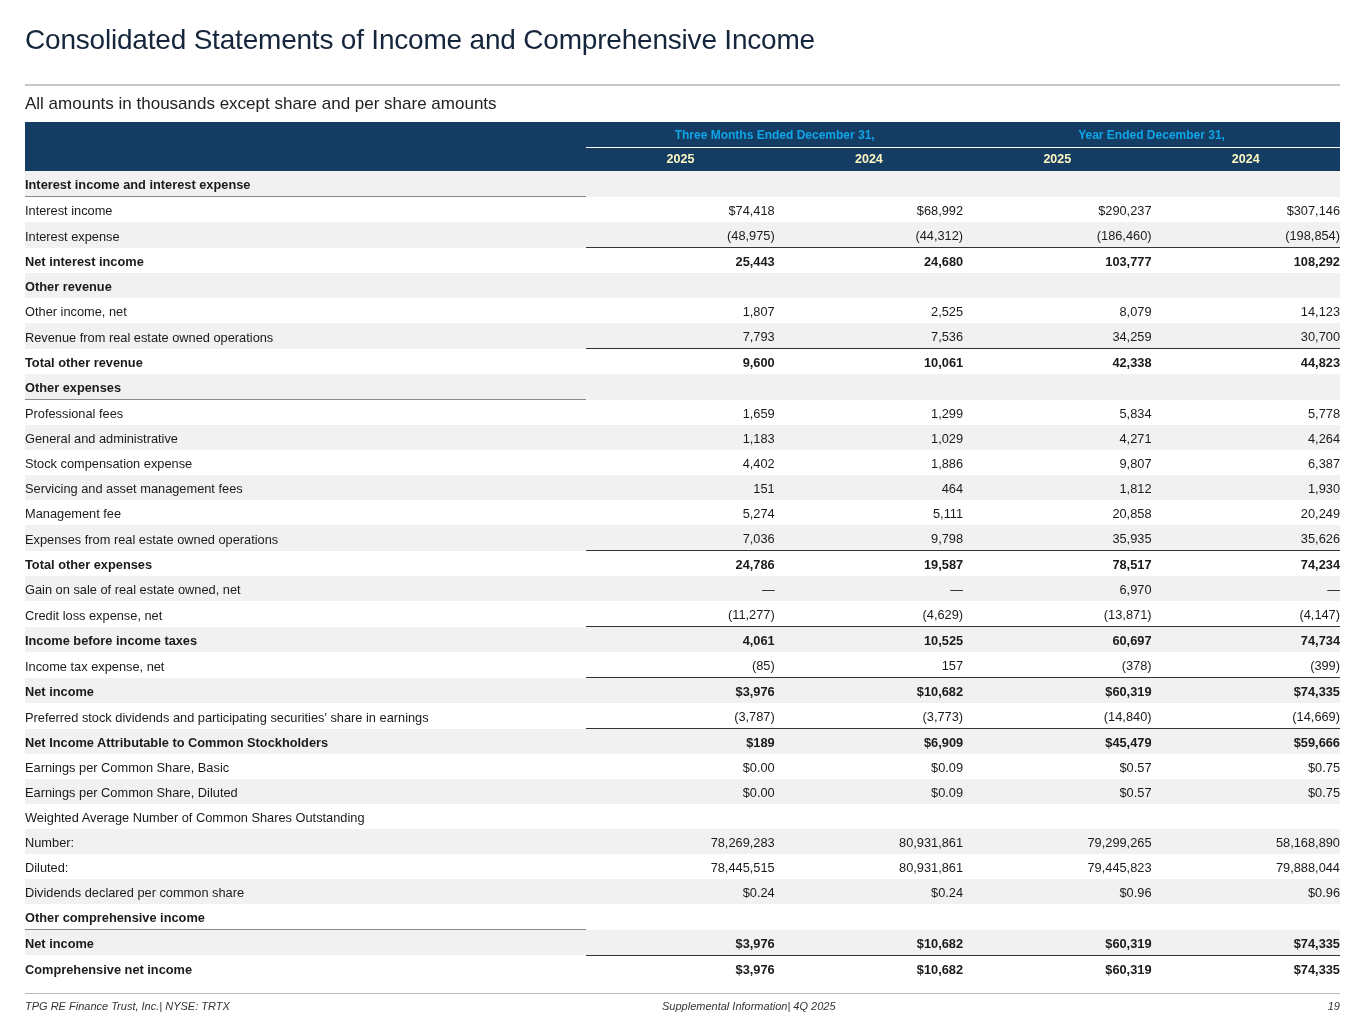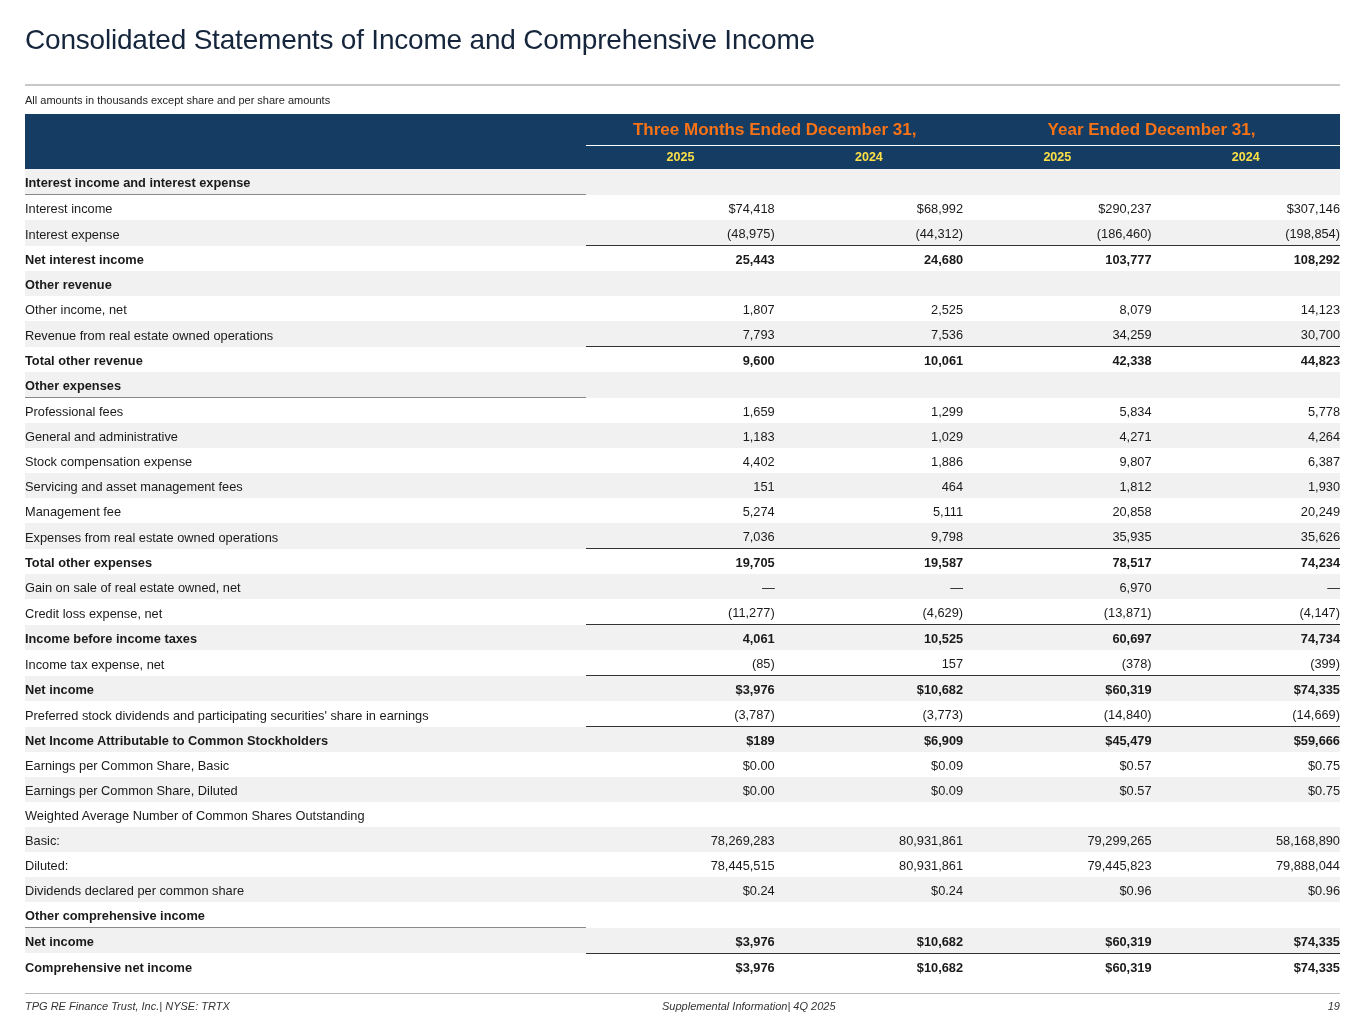--- a/index.html
+++ b/index.html
@@ -28,51 +28,51 @@
     letter-spacing: -0.2px;
     padding-top: 24px;
     padding-bottom: 28px;
   }
   .title-rule {
     height: 2px;
     background: #c8c8c8;
     width: 100%;
   }
   .subtitle {
-    font-size: 11px;
+    font-size: 17px;
     color: #222;
     padding: 8px 0 8px 0;
   }
 
   table.fin {
     width: 100%;
     border-collapse: collapse;
     table-layout: fixed;
     font-size: 12.8px;
   }
   table.fin col.label { width: 560px; }
   table.fin col.num { width: 188px; }
 
   
   .hdr-band td {
     background: #153d63;
-    color: #f97316;
+    color: #0ea5e9;
     font-weight: bold;
-    font-size: 17px;
+    font-size: 12px;
     text-align: center;
     padding: 6px 0 5px 0;
     vertical-align: middle;
   }
   .hdr-band td.spacer { background: #153d63; }
   .hdr-top .grp {
     border-bottom: 1px solid #ffffff;
   }
   .hdr-sub td {
     background: #153d63;
-    color: #fde047;
+    color: #fef9c3;
     font-weight: bold;
     text-align: center;
     font-size: 12.5px;
     padding: 4px 0 5px 0;
   }
 
   tr.row td {
     padding: 4px 0 4px 0;
     font-size: 12.8px;
     vertical-align: bottom;
@@ -249,21 +249,21 @@
         </tr>
         <tr class="row zebra">
           <td class="label ind1">Expenses from real estate owned operations</td>
           <td class="num">7,036</td>
           <td class="num">9,798</td>
           <td class="num">35,935</td>
           <td class="num">35,626</td>
         </tr>
         <tr class="row">
           <td class="label ind2 bold">Total other expenses</td>
-          <td class="num bold rule-top">19,705</td>
+          <td class="num bold rule-top">24,786</td>
           <td class="num bold rule-top">19,587</td>
           <td class="num bold rule-top">78,517</td>
           <td class="num bold rule-top">74,234</td>
         </tr>
         <tr class="row zebra">
           <td class="label ind1">Gain on sale of real estate owned, net</td>
           <td class="num">—</td>
           <td class="num">—</td>
           <td class="num">6,970</td>
           <td class="num">—</td>
@@ -325,21 +325,21 @@
           <td class="num">$0.75</td>
         </tr>
         <tr class="row">
           <td class="label ind1">Weighted Average Number of Common Shares Outstanding</td>
           <td class="num"></td>
           <td class="num"></td>
           <td class="num"></td>
           <td class="num"></td>
         </tr>
         <tr class="row zebra">
-          <td class="label ind2">Basic:</td>
+          <td class="label ind2">Number:</td>
           <td class="num">78,269,283</td>
           <td class="num">80,931,861</td>
           <td class="num">79,299,265</td>
           <td class="num">58,168,890</td>
         </tr>
         <tr class="row">
           <td class="label ind2">Diluted:</td>
           <td class="num">78,445,515</td>
           <td class="num">80,931,861</td>
           <td class="num">79,445,823</td>

